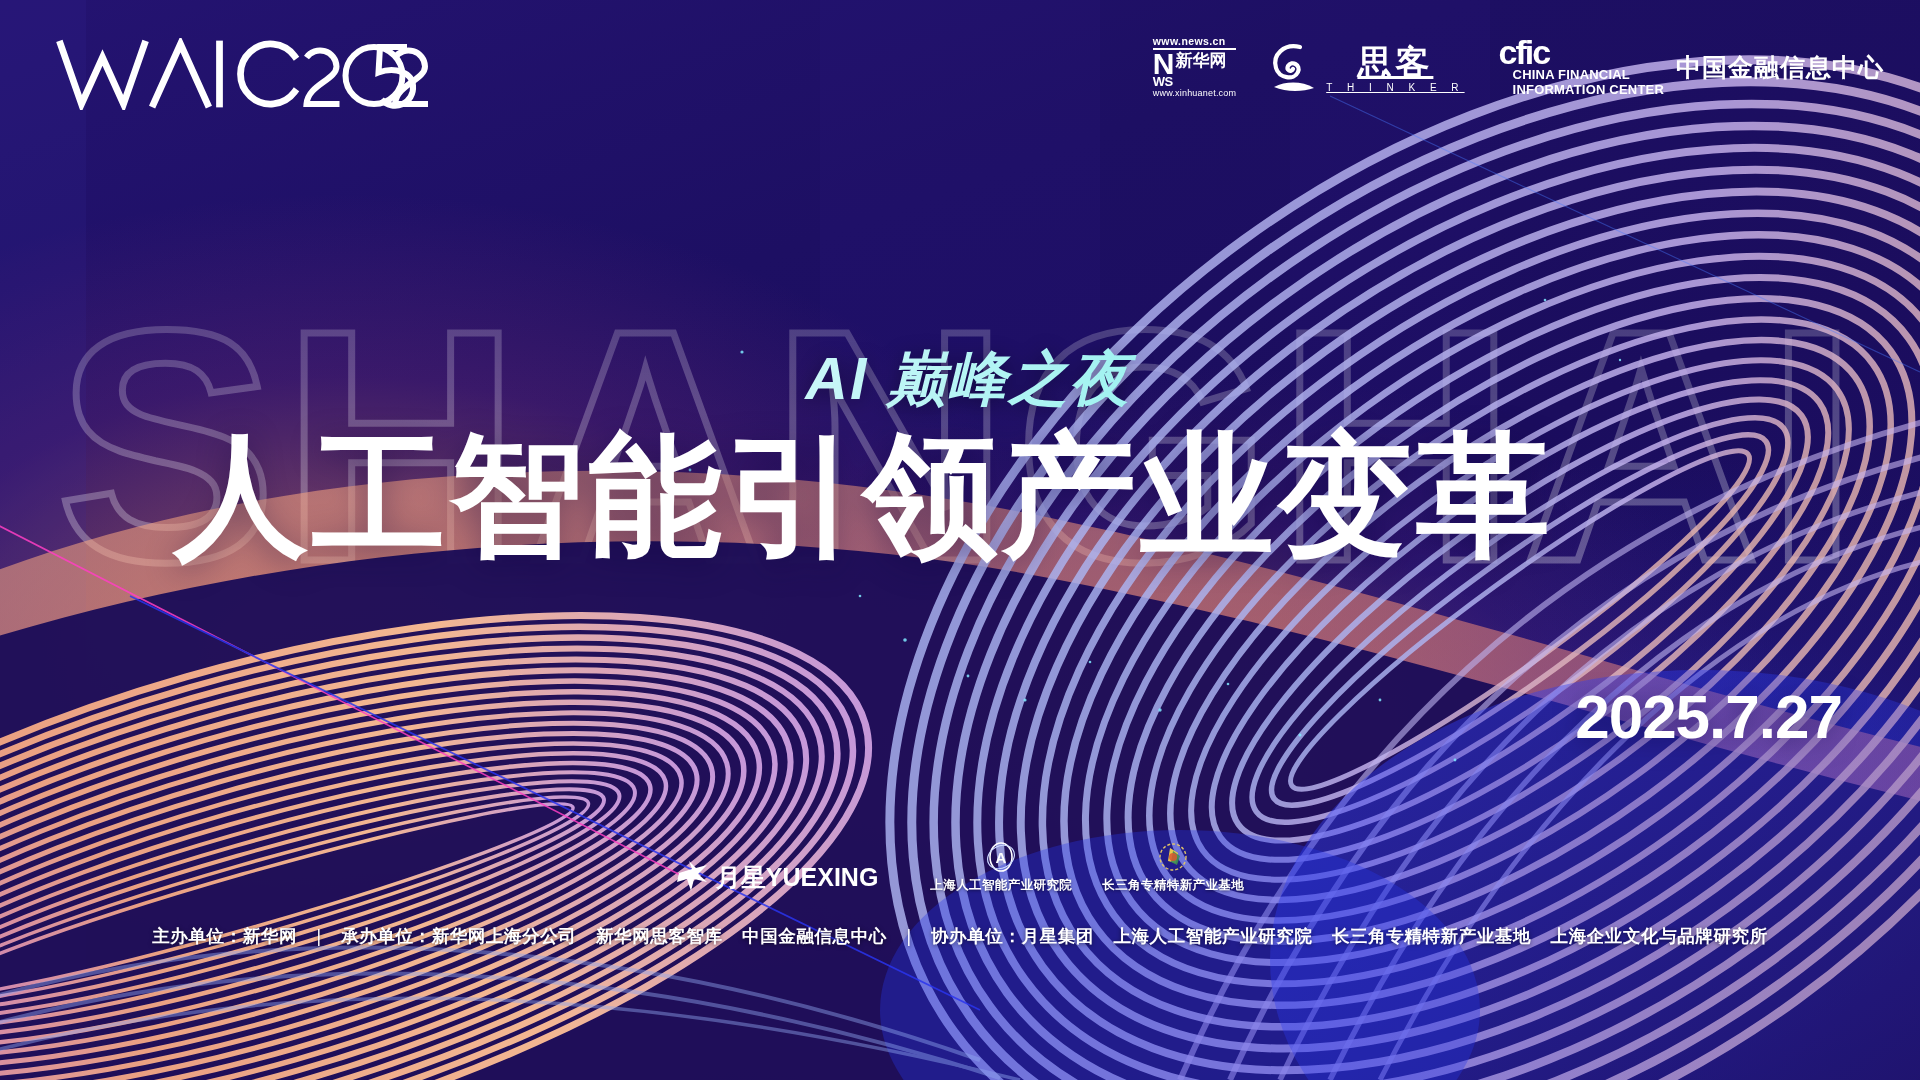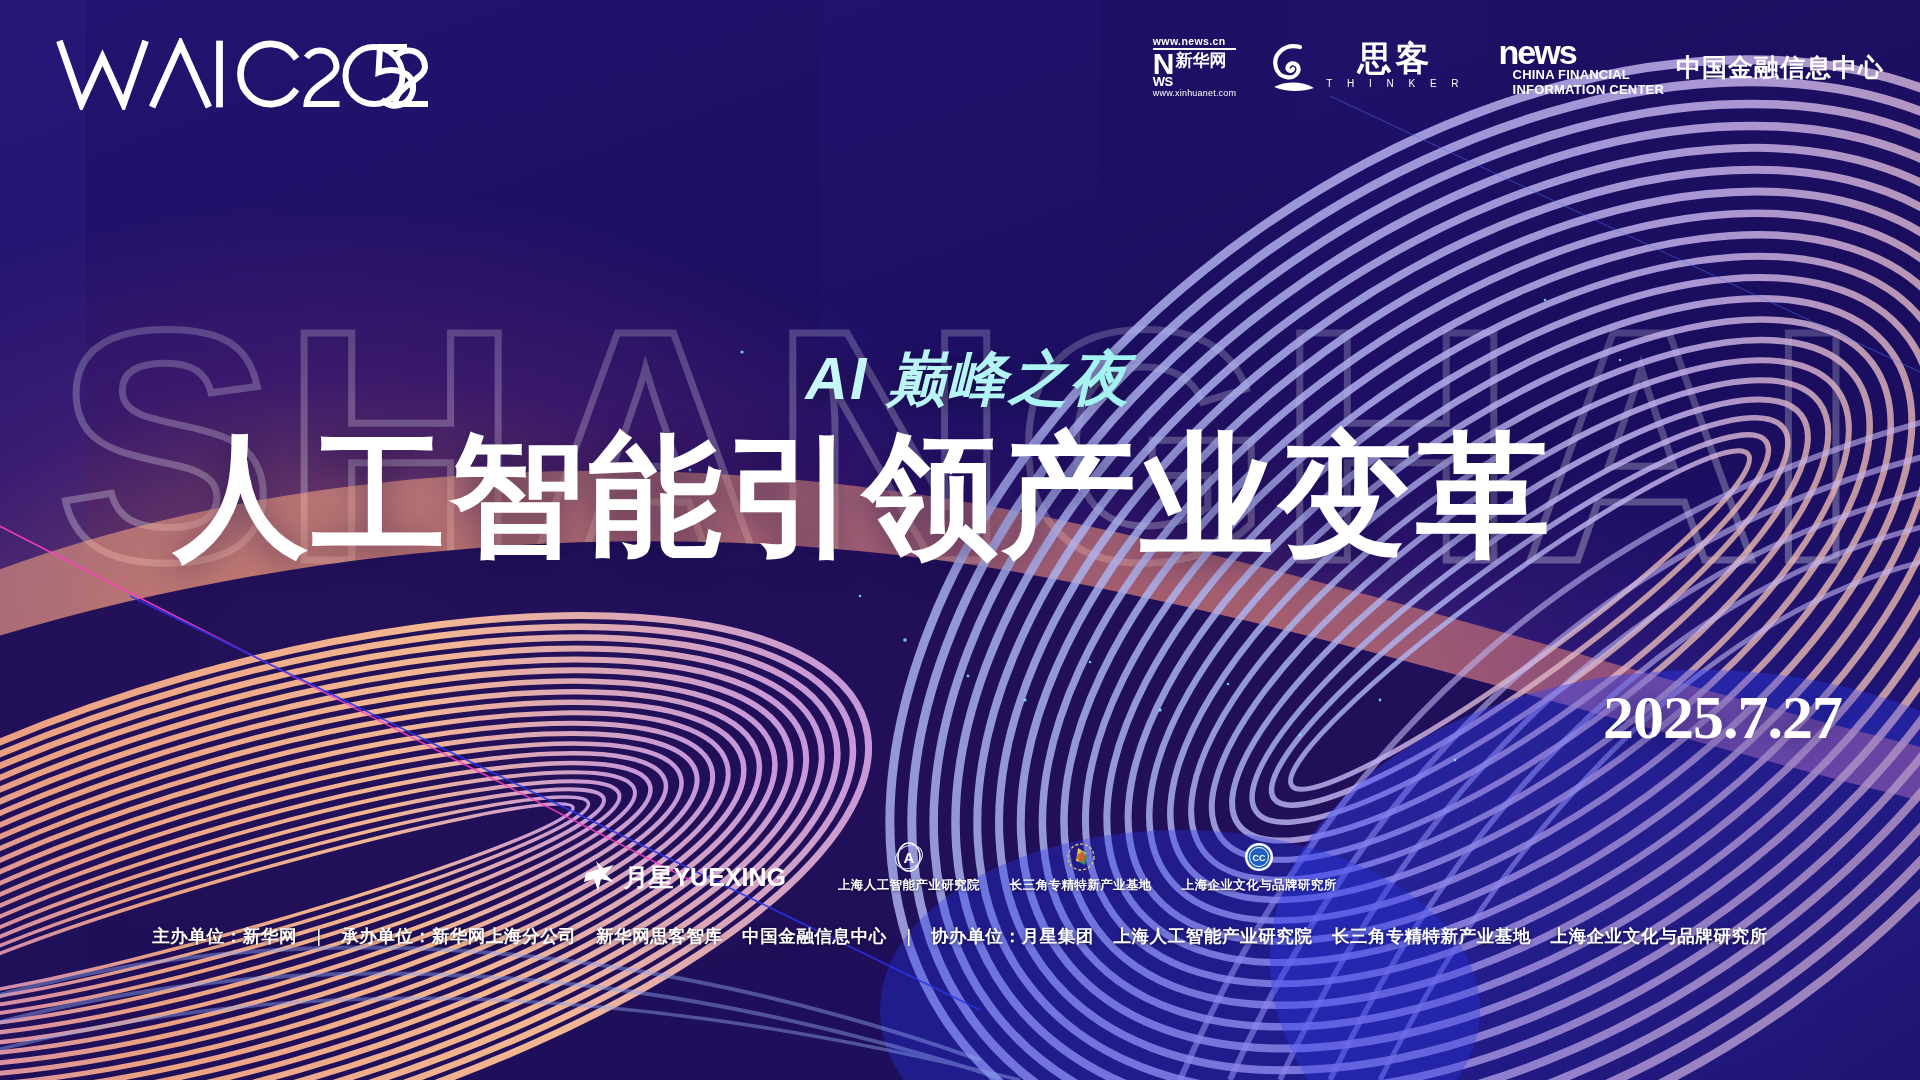--- a/index.html
+++ b/index.html
@@ -31,21 +31,21 @@
   .xh-url { font-size:10.5px; letter-spacing:.4px; font-weight:bold; color:#fff; }
   .xh-rule { width:100%; height:1.5px; background:#fff; margin:1.5px 0 2px; }
   .xh-main { display:flex; align-items:flex-start; gap:2px; }
   .xh-n { font-size:30px; font-weight:bold; line-height:.82; letter-spacing:-1px; }
   .xh-ws { font-size:13px; font-weight:bold; line-height:.9; letter-spacing:-.5px; }
   .xh-cn { font-size:17px; font-weight:bold; line-height:1; letter-spacing:0px; }
   .xh-bot { font-size:9px; letter-spacing:.2px; margin-top:1px; }
   .xh-stack { display:flex; flex-direction:column; }
 
   
-  .tk { display:flex; align-items:flex-start; gap:10px; }
+  .tk { display:flex; align-items:flex-end; gap:10px;text-decoration:underline; }
   .tk-txt { display:flex; flex-direction:column; align-items:center; }
   .tk-cn { font-size:34px; font-weight:bold; letter-spacing:4px; line-height:1; font-family:"DejaVu Serif",serif; }
   .tk-en { font-size:10px; letter-spacing:6px; margin-top:3px; }
 
   
   .cf { display:flex; align-items:center; gap:12px; }
   .cf-mark { display:flex; flex-direction:column; }
   .cf-word { font-size:34px; font-weight:bold; letter-spacing:-2px; line-height:.95; }
   .cf-sub { font-size:13px; letter-spacing:.2px; line-height:1.15; font-weight:bold; margin-left:14px; }
   .cf-cn { font-size:25px; font-weight:bold; letter-spacing:1px; }
@@ -59,21 +59,21 @@
               -webkit-background-clip:text; background-clip:text; color:transparent;
               text-shadow:none; filter:drop-shadow(0 3px 10px rgba(0,0,0,.35));padding-left:16px; }
 
   #headline { position:absolute; top:428px; width:1728px; text-align:center;
               font-size:134px; font-weight:bold; color:#ffffff; letter-spacing:4px;
               line-height:1.02; filter:drop-shadow(0 6px 16px rgba(10,0,60,.45)); }
 
   
   #dateblock { position:absolute; right:78px; top:686px; text-align:center; z-index:36; color:#fff; }
   #date { font-size:62px; font-weight:bold; letter-spacing:-1px; line-height:1;
-          font-family:Liberation Serif, serif;
+          font-family:Liberation Sans, sans-serif;
           filter:drop-shadow(0 4px 12px rgba(10,0,60,.5)); }
   #place { font-size:46px; letter-spacing:6px; margin-top:26px;
            font-family:"DejaVu Serif","Liberation Serif",serif;
            filter:drop-shadow(0 4px 12px rgba(10,0,60,.5)); }
 
   
   #sponsors { position:absolute; left:0; top:840px; width:1920px; z-index:36;
               display:flex; justify-content:center; align-items:flex-end; gap:30px; }
   .sp { display:flex; flex-direction:column; align-items:center; color:#fff; }
   .sp-mark { height:34px; display:flex; align-items:center; justify-content:center; margin-bottom:3px; }
@@ -290,21 +290,21 @@
           <path d="M4,46 C16,40 32,40 44,47 C32,51 16,51 4,46 Z" fill="#ffffff"></path>
         </svg>
         <div class="tk-txt">
           <div class="tk-cn">思客</div>
           <div class="tk-en">T H I N K E R</div>
         </div>
       </div>
 
       <div class="plogo cf">
         <div class="cf-mark">
-          <div class="cf-word">news</div>
+          <div class="cf-word">cfic</div>
           <div class="cf-sub">
             <div>CHINA FINANCIAL</div>
             <div>INFORMATION CENTER</div>
           </div>
         </div>
         <div class="cf-cn">中国金融信息中心</div>
       </div>
 
     </div>
   </div>
@@ -343,31 +343,20 @@
         <svg width="32" height="32" viewBox="0 0 32 32">
           <circle cx="16" cy="16" r="13" fill="none" stroke="#e0c36a" stroke-width="1.4" stroke-dasharray="3 2"></circle>
           <path d="M13,7 L21,12 L19,22 L11,20 Z" fill="#e8c94f"></path>
           <path d="M16,10 L23,15 L20,24 L14,21 Z" fill="#3f8f55" opacity="0.9"></path>
           <circle cx="16" cy="16" r="4" fill="#d8582e" opacity="0.85"></circle>
         </svg>
       </div>
       <div class="sp-name">长三角专精特新产业基地</div>
     </div>
 
-    <div class="sp">
-      <div class="sp-mark">
-        <svg width="32" height="32" viewBox="0 0 32 32">
-          <circle cx="16" cy="16" r="14" fill="#ffffff"></circle>
-          <circle cx="16" cy="16" r="11.5" fill="#1f5fbf"></circle>
-          <circle cx="16" cy="16" r="9.5" fill="none" stroke="#ffffff" stroke-width="1"></circle>
-          <text x="16" y="20" text-anchor="middle" font-size="9" font-weight="bold" font-family="Liberation Sans, sans-serif" fill="#ffffff">CC</text>
-        </svg>
-      </div>
-      <div class="sp-name">上海企业文化与品牌研究所</div>
-    </div>
 
   </div>
 
   <div id="credits">
     <span>主办单位：新华网</span>
     <span class="sep">|</span>
     <span>承办单位：新华网上海分公司</span>
     <span class="gap"></span>
     <span>新华网思客智库</span>
     <span class="gap"></span>

